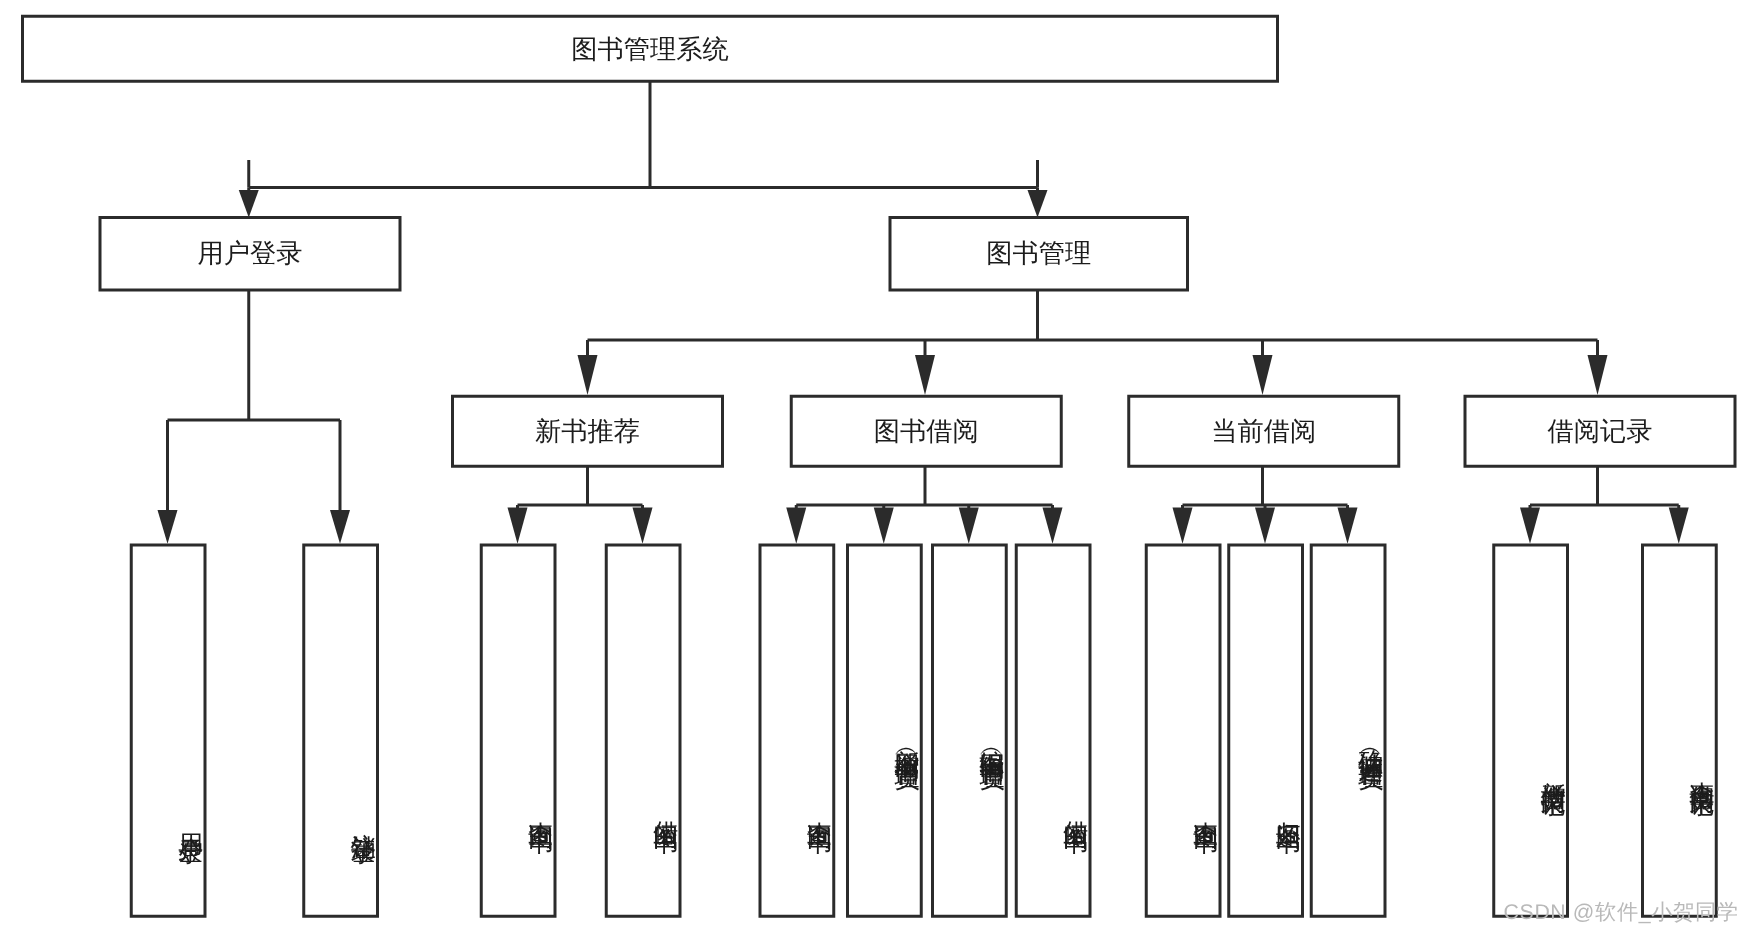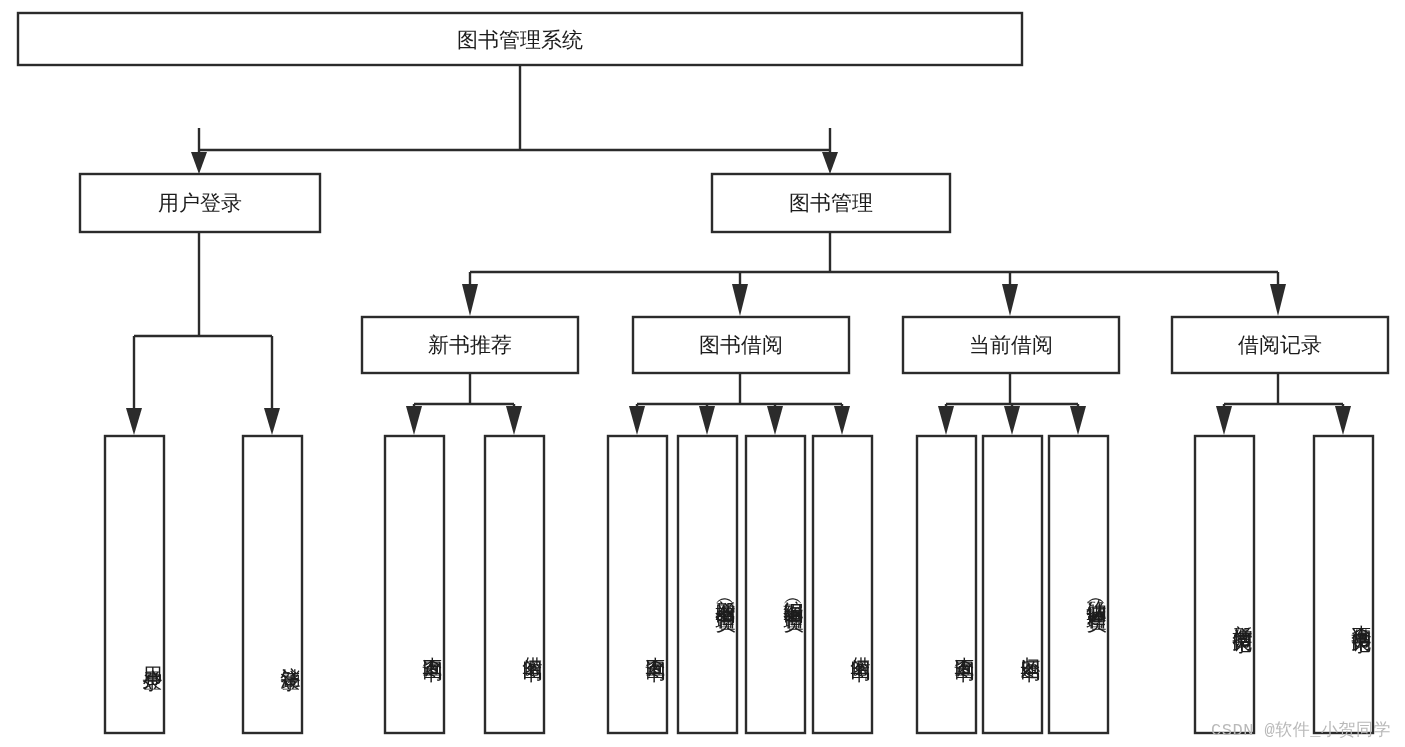--- a/index.html
+++ b/index.html
@@ -61,21 +61,21 @@
     text-align: center;
     pointer-events: none;
     display: flex;
     align-items: flex-start;
     justify-content: center;
   }
   .watermark {
     position: absolute;
     right: 14px;
     bottom: 6px;
-    font-family: Liberation Mono, monospace;
+    font-family: Liberation Sans, sans-serif;
     font-size: 17px;
     color: #b9b9b9;
     letter-spacing: 0.5px;
     white-space: nowrap;
   }
 </style>
 </head>
 <body>
 
 <div id="diagram-root">

